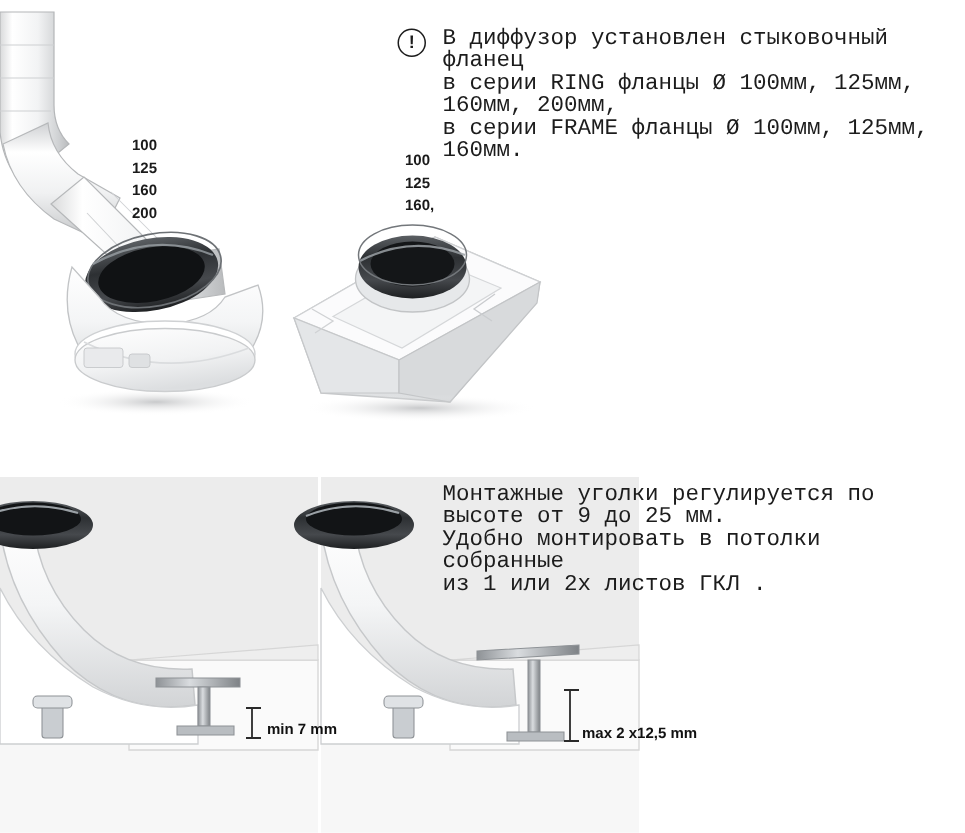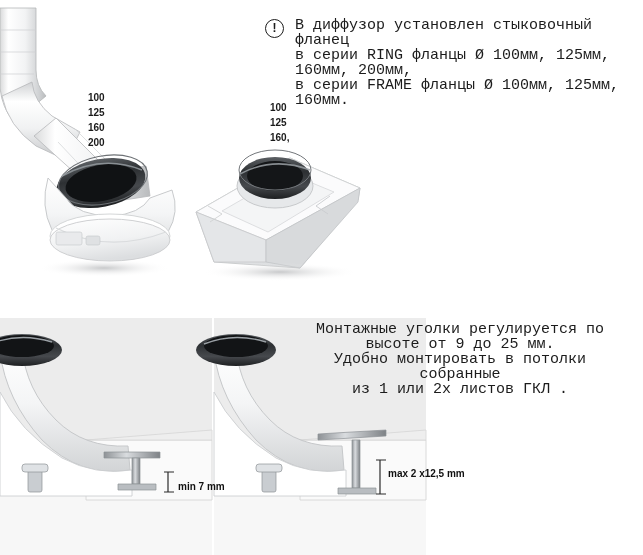--- a/index.html
+++ b/index.html
@@ -25,21 +25,21 @@
   
   .note {
     position: absolute;
     font-size: 15px;
     line-height: 15px;
     color: #1c1c1c;
     white-space: pre-line;
     font-family: Liberation Mono, monospace;
   }
   #note-top { left: 295px; top: 18px; width: 330px; }
-  #note-bottom { left: 295px; top: 322px; width: 330px; text-align: center; }
+  #note-bottom { left: 295px; top: 322px; width: 330px; }
 
   .excl-badge {
     position: absolute;
     left: 265px; top: 19px;
     width: 19px; height: 19px;
     border: 1.3px solid #1c1c1c;
     border-radius: 50%;
     box-sizing: border-box;
     text-align: center;
     font-size: 12px;
@@ -60,21 +60,21 @@
   #sizes-elbow { left: 88px; top: 90px; }
   #sizes-frame { left: 270px; top: 100px; }
 
   .dim-label {
     position: absolute;
     font-size: 10px;
     font-weight: bold;
     color: #111;
   }
   #dim-min { left: 178px; top: 481px; }
-  #dim-max { left: 388px; top: 468px; }
+  #dim-max { left: 388px; top: 484px; }
 
   
   .panel {
     position: absolute;
     top: 318px;
     height: 237px;
     background: #ececec;
     overflow: hidden;
   }
   #panel-left { left: 0; width: 212px; }

